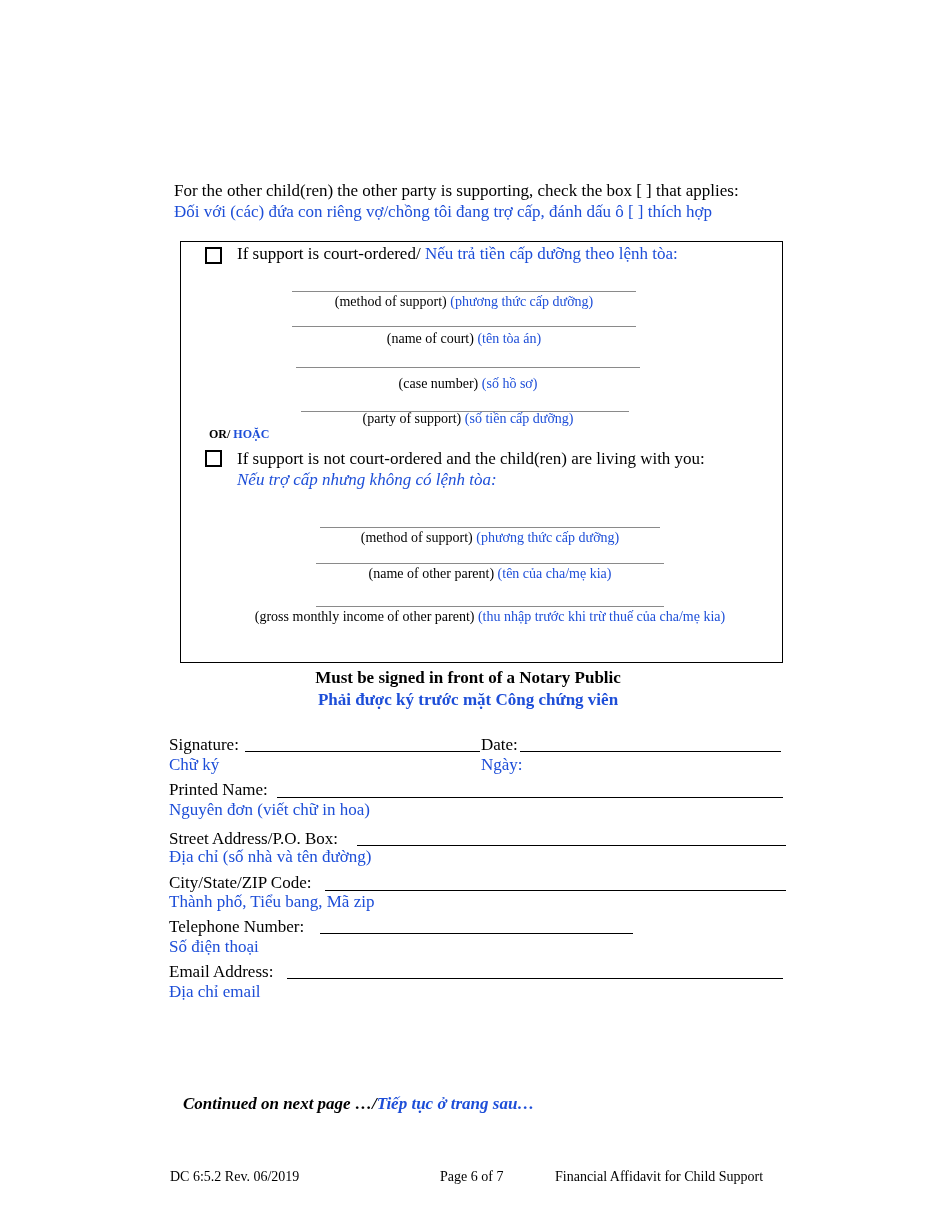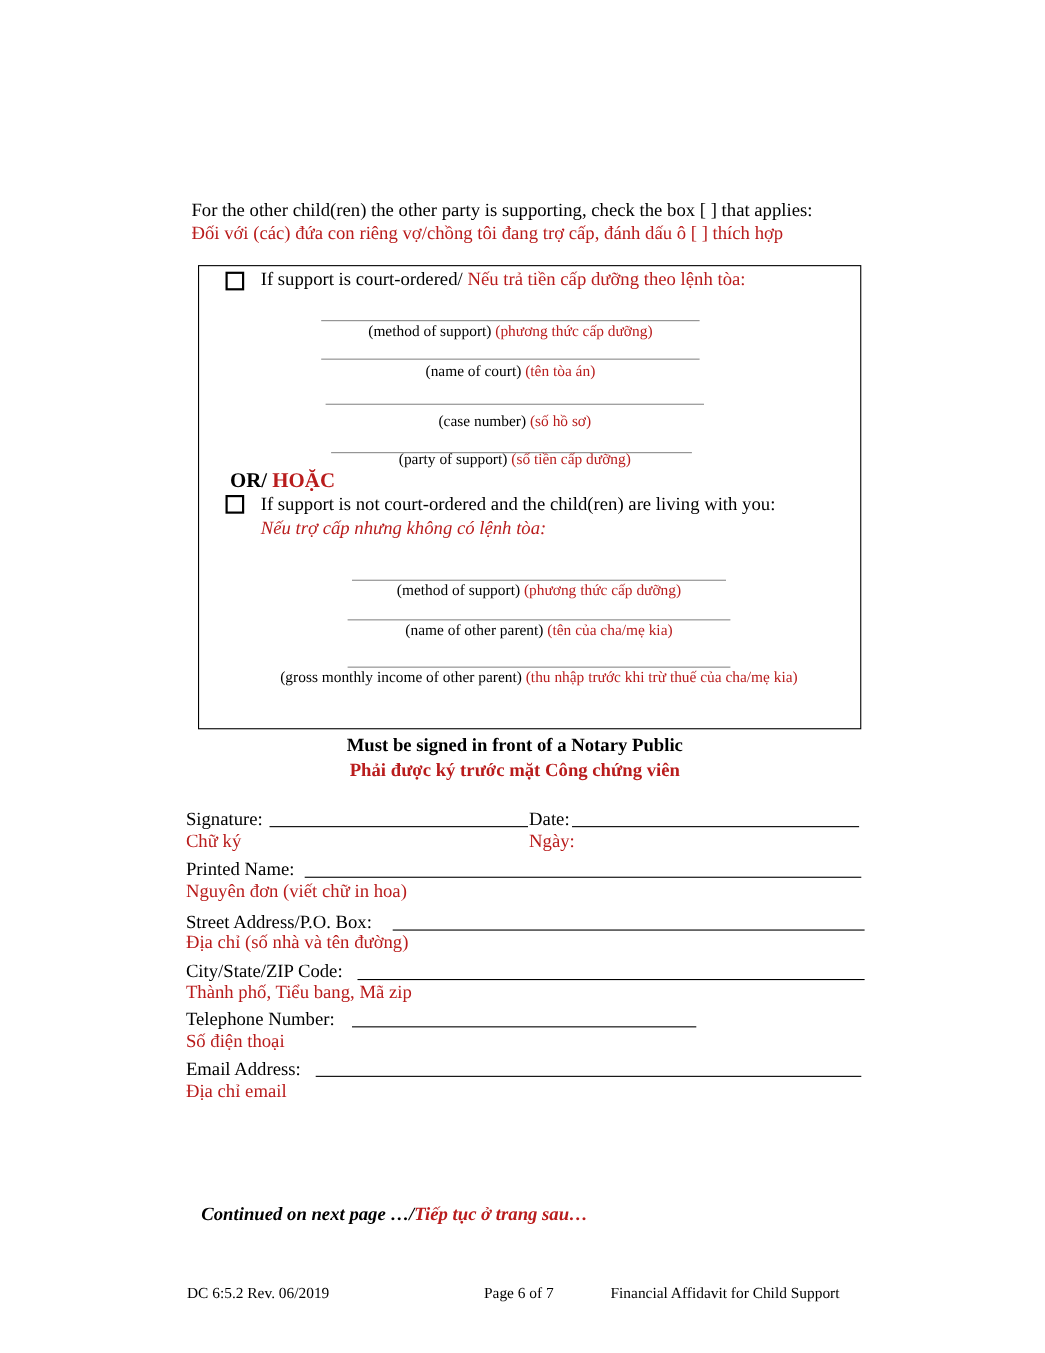--- a/index.html
+++ b/index.html
@@ -1,30 +1,30 @@
 <!DOCTYPE html>
 <html><head>
   <meta charset="utf-8">
   <style>
     html, body { margin: 0; padding: 0; background: #ffffff; }
     body {
       width: 950px; height: 1230px; position: relative; overflow: hidden;
       font-family: "Liberation Serif", serif; color: #000;
     }
     .abs { position: absolute; }
-    .blue { color: #b91c1c; }
+    .blue { color: #1d4ed8; }
     .intro-en { left: 174px; top: 181px; font-size: 17px; white-space: nowrap; }
     .intro-vi { left: 174px; top: 202px; font-size: 17px; white-space: nowrap; }
 
     .box { left: 180px; top: 241px; width: 603px; height: 422px; border: 1px solid #000; box-sizing: border-box; }
     .checkbox { width: 17px; height: 17px; border: 2px solid #000; box-sizing: border-box; background: #fff; cursor: pointer; }
     .opt-label { font-size: 17px; white-space: nowrap; }
     .field-line { height: 0; border-top: 1px solid #8a8a8a; }
     .field-cap { font-size: 14px; white-space: nowrap; text-align: center; }
-    .or-label { font-size: 19px; font-weight: bold; white-space: nowrap; }
+    .or-label { font-size: 12px; font-weight: bold; white-space: nowrap; }
 
     .notary-en { left: 0; width: 936px; top: 668px; text-align: center; font-size: 17px; font-weight: bold; }
     .notary-vi { left: 0; width: 936px; top: 690px; text-align: center; font-size: 17px; font-weight: bold; }
 
     .sig-label { font-size: 17px; white-space: nowrap; }
     .sig-line { height: 0; border-top: 1px solid #000; }
     .sig-vi { font-size: 17px; white-space: nowrap; }
 
     .continued { left: 183px; top: 1094px; font-size: 17px; font-weight: bold; font-style: italic; white-space: nowrap; }
     .footer { top: 1169px; font-size: 14px; white-space: nowrap; }

